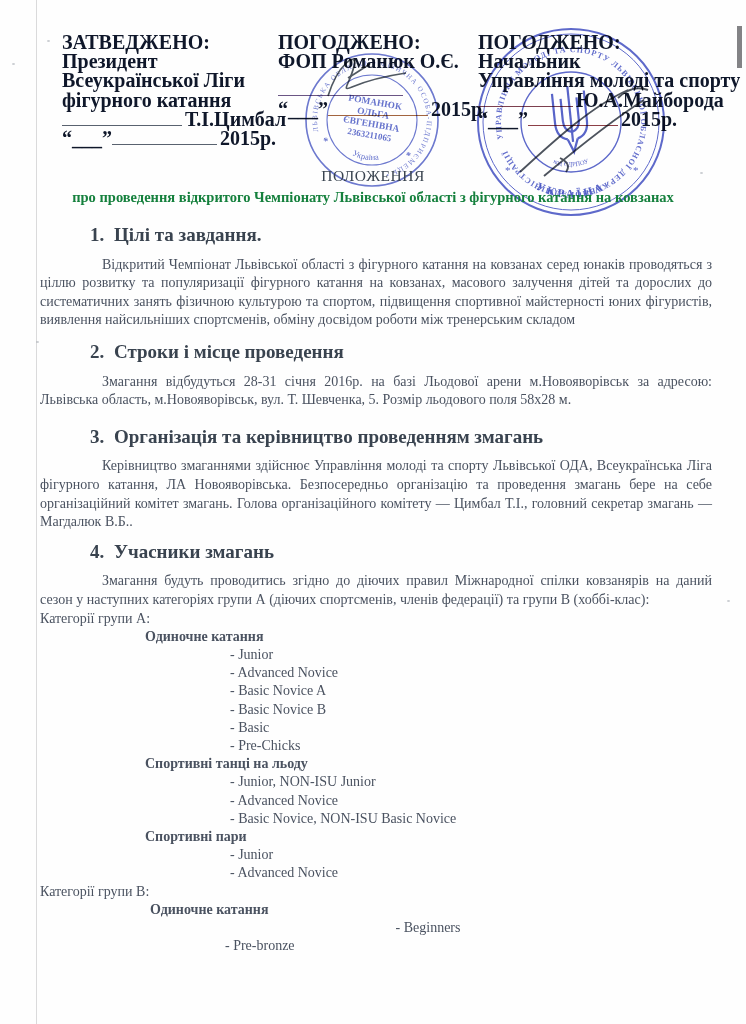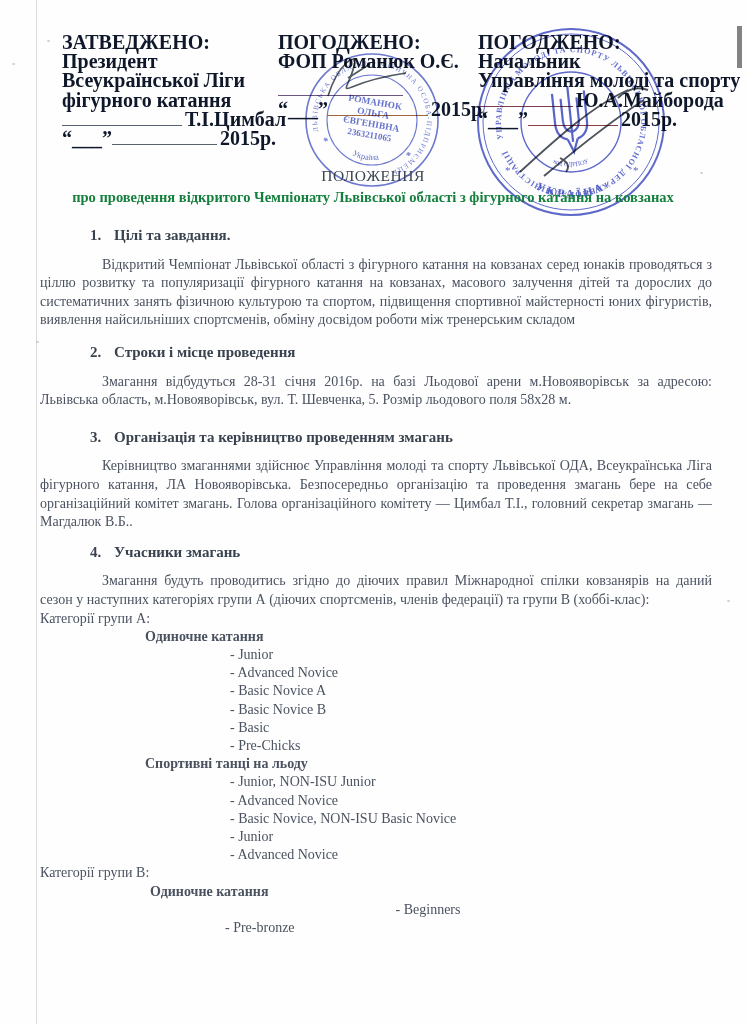--- a/index.html
+++ b/index.html
@@ -21,21 +21,21 @@
   
   .stamp{position:absolute;mix-blend-mode:multiply;}
   .sig{position:absolute;mix-blend-mode:multiply;}
   
   .title{position:absolute;left:0;top:167px;width:746px;text-align:center;font-weight:normal;
          font-size:15.5px;color:#3a4450;letter-spacing:.5px;}
   .subtitle{position:absolute;left:20px;top:189px;width:706px;text-align:center;font-weight:bold;
             font-size:14.5px;color:#15803d;}
   
   .content{position:absolute;left:40px;top:226px;width:672px;font-size:14px;line-height:18.6px;}
-  .sech{font-weight:bold;color:#39434f;margin:0 0 11px 50px;font-size:15px;}
+  .sech{font-weight:bold;color:#39434f;margin:0 0 11px 50px;font-size:19px;}
   .sech .num{display:inline-block;width:24px;}
   .content p{margin:0 0 13px 0;text-align:justify;text-indent:62px;}
   p.p2{margin-bottom:18px;} p.p3{margin-bottom:11px;} p.p4{margin-bottom:0;text-align:justify;}
   .cats{line-height:18.2px;}
   .cat-label{margin-left:0;}
   .cat-disc{margin-left:105px;font-weight:bold;}
   .cat-item{margin-left:190px;}
 </style>
 </head>
 <body>
@@ -189,20 +189,21 @@
       <div class="cat-item">- Basic Novice A</div>
       <div class="cat-item">- Basic Novice B</div>
       <div class="cat-item">- Basic</div>
       <div class="cat-item">- Pre-Chicks</div>
 
       <div class="cat-disc">Спортивні танці на льоду</div>
       <div class="cat-item">- Junior, NON-ISU Junior</div>
       <div class="cat-item">- Advanced Novice</div>
       <div class="cat-item">- Basic Novice, NON-ISU Basic Novice</div>
 
+      <div class="cat-disc">Спортивні пари</div>
       <div class="cat-item">- Junior</div>
       <div class="cat-item">- Advanced Novice</div>
 
       <div class="cat-label">Категорії групи В:</div>
       <div class="cat-disc" style="margin-left:110px;">Одиночне катання</div>
       <div class="cat-item" style="margin-left:104px;text-align:center;">- Beginners</div>
       <div class="cat-item" style="margin-left:185px;">- Pre-bronze</div>
     </div>
 
   </div>

